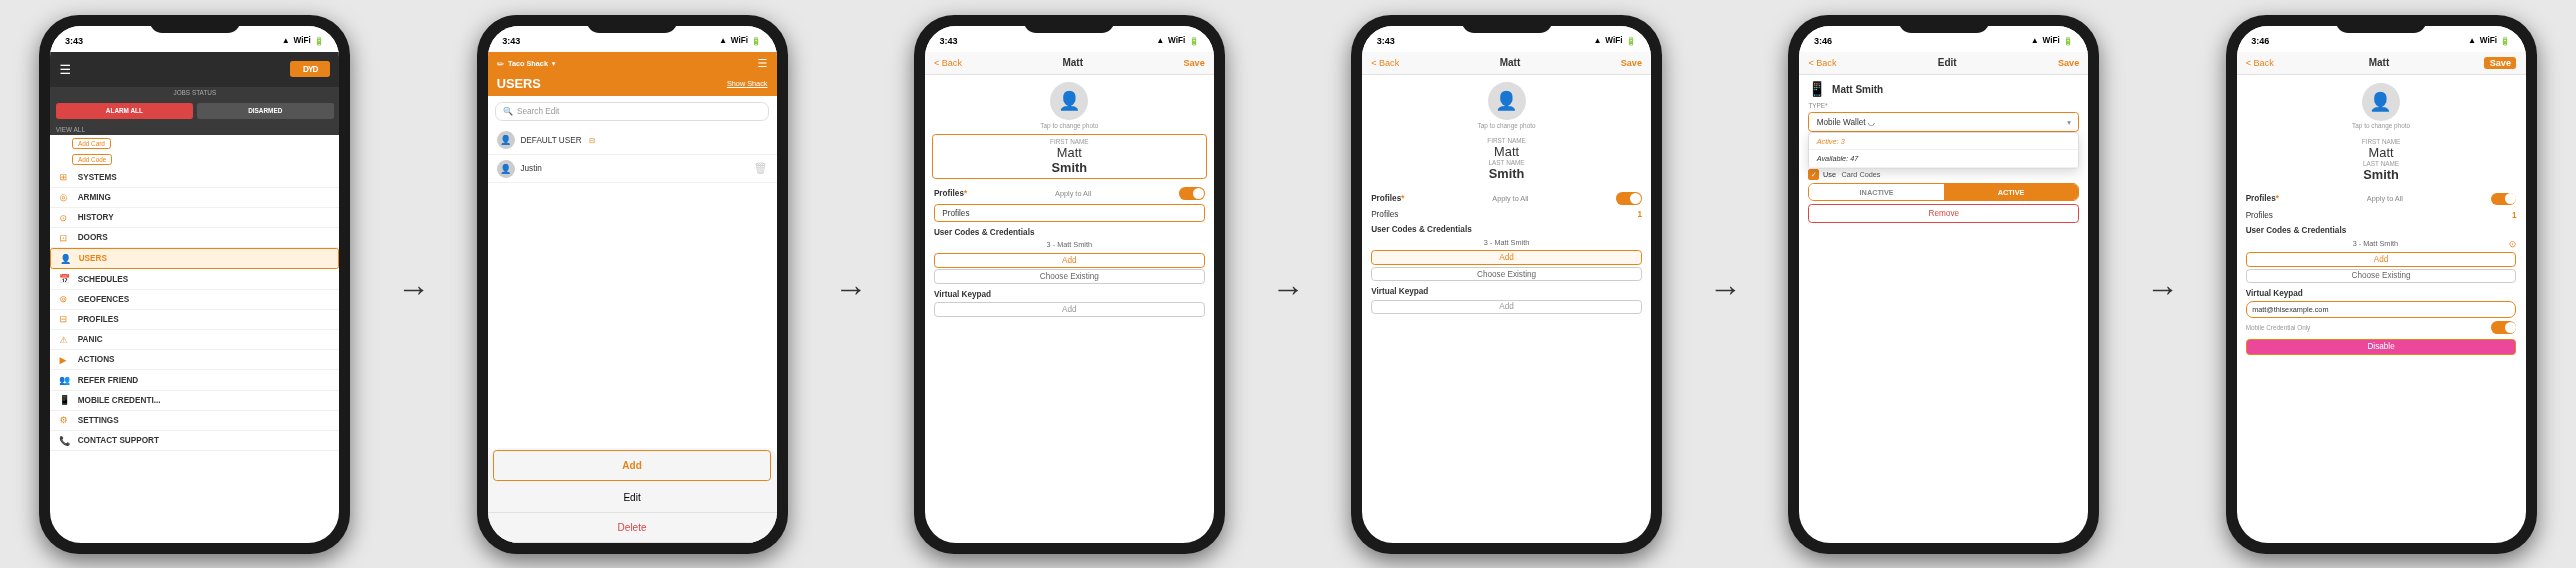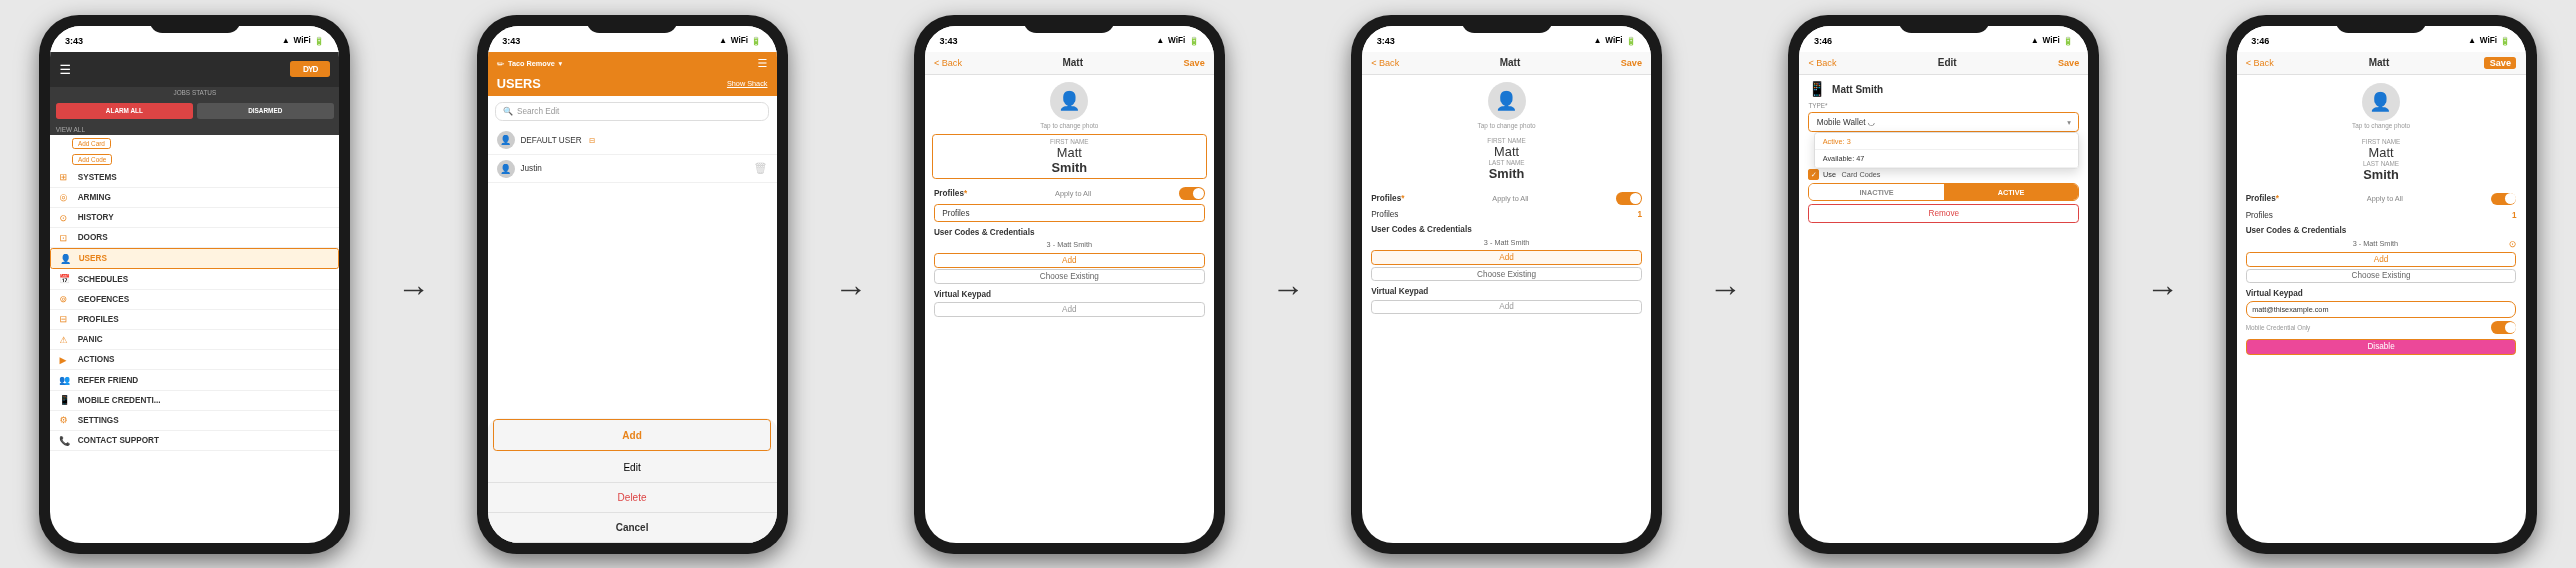--- a/index.html
+++ b/index.html
@@ -550,27 +550,28 @@
     .s5-type-label {
       font-size: 6.4px;
       color: #888;
       text-transform: uppercase;
       margin-bottom: 0.9px;
     }
 
     .s5-popup {
       position: absolute;
       top: 100%;
-      left: 6px;
+      left: 0;
       right: 0;
       background: #fff;
       border: 0.9px solid #ddd;
       border-radius: 3.7px;
       z-index: 20;
       box-shadow: 0 3.7px 11px rgba(0,0,0,0.15);
+      font-style: italic;
     }
 
     .s5-popup-item {
       padding: 3.7px 7.3px;
       font-size: 7.3px;
       color: #333;
       border-bottom: 0.9px solid #f0f0f0;
     }
 
     .s5-popup-item.selected {
@@ -796,21 +797,21 @@
       <span>3:43</span>
       <div class="status-right">
         <span>▲</span>
           <span>WiFi</span>
           <span>🔋</span>
       </div>
     </div>
     <div class="s2-top-bar">
       <div class="s2-top-left">
         <span class="s2-edit-icon">✏</span>
-        <span class="s2-store-name">Taco Remove</span>
+        <span class="s2-store-name">Taco Shack</span>
         <span class="s2-chevron">▾</span>
       </div>
       <span class="s2-hamburger">☰</span>
     </div>
     <div class="s2-title-row">
       <span class="s2-title">USERS</span>
       <span class="s2-show-codes">Show Shack</span>
     </div>
     <div class="s2-search">
       <span>🔍</span>
@@ -824,21 +825,20 @@
     <div class="s2-user-row">
       <div class="s2-user-icon">👤</div>
       <span class="s2-user-name">Justin</span>
       <span class="s2-delete-icon">🗑</span>
     </div>
 
     <div class="s2-action-sheet">
       <div class="s2-action-item highlighted">Add</div>
       <div class="s2-action-item">Edit</div>
       <div class="s2-action-item delete">Delete</div>
-      <div class="s2-action-item cancel">Cancel</div>
     </div>
   </div>
 </div>
 
 <div class="arrow">→</div>
 
 <div class="phone">
   <div class="phone-notch"></div>
   <div class="phone-screen">
     <div class="status-bar">

